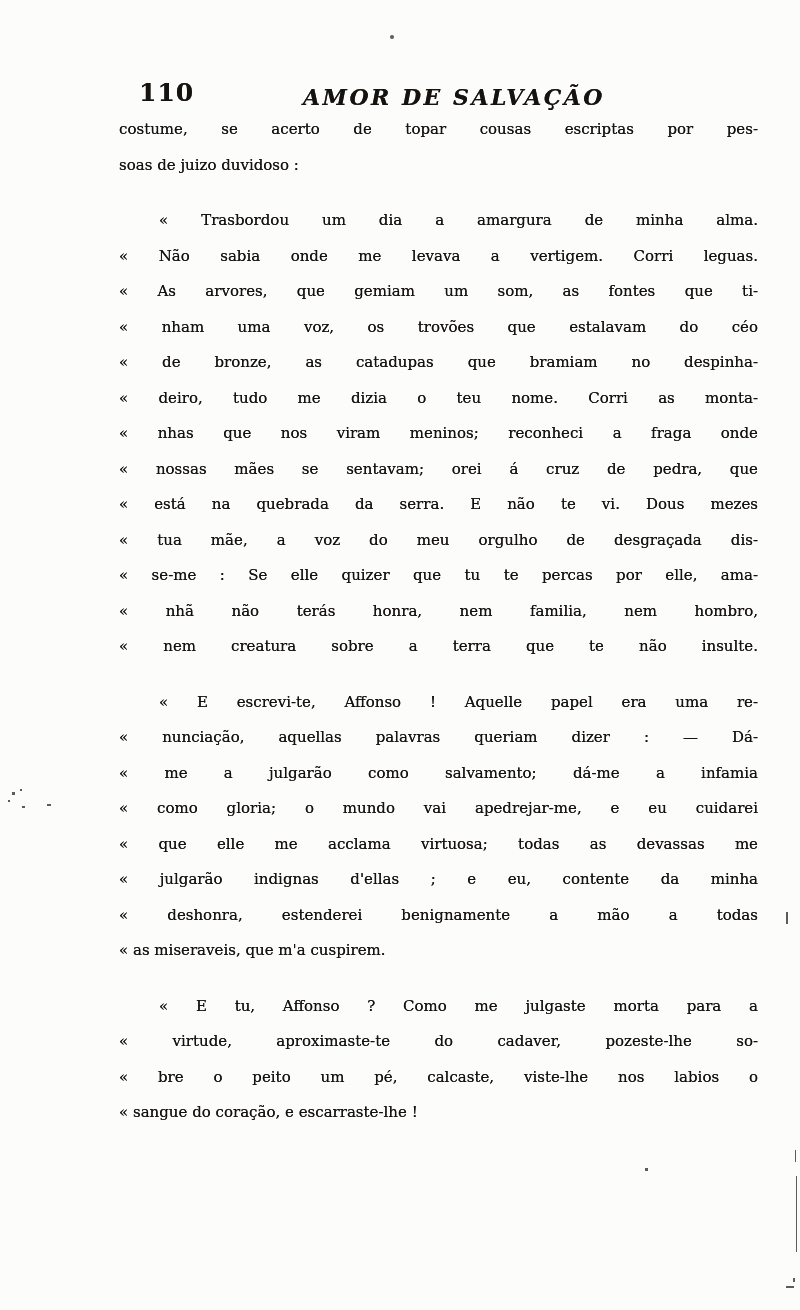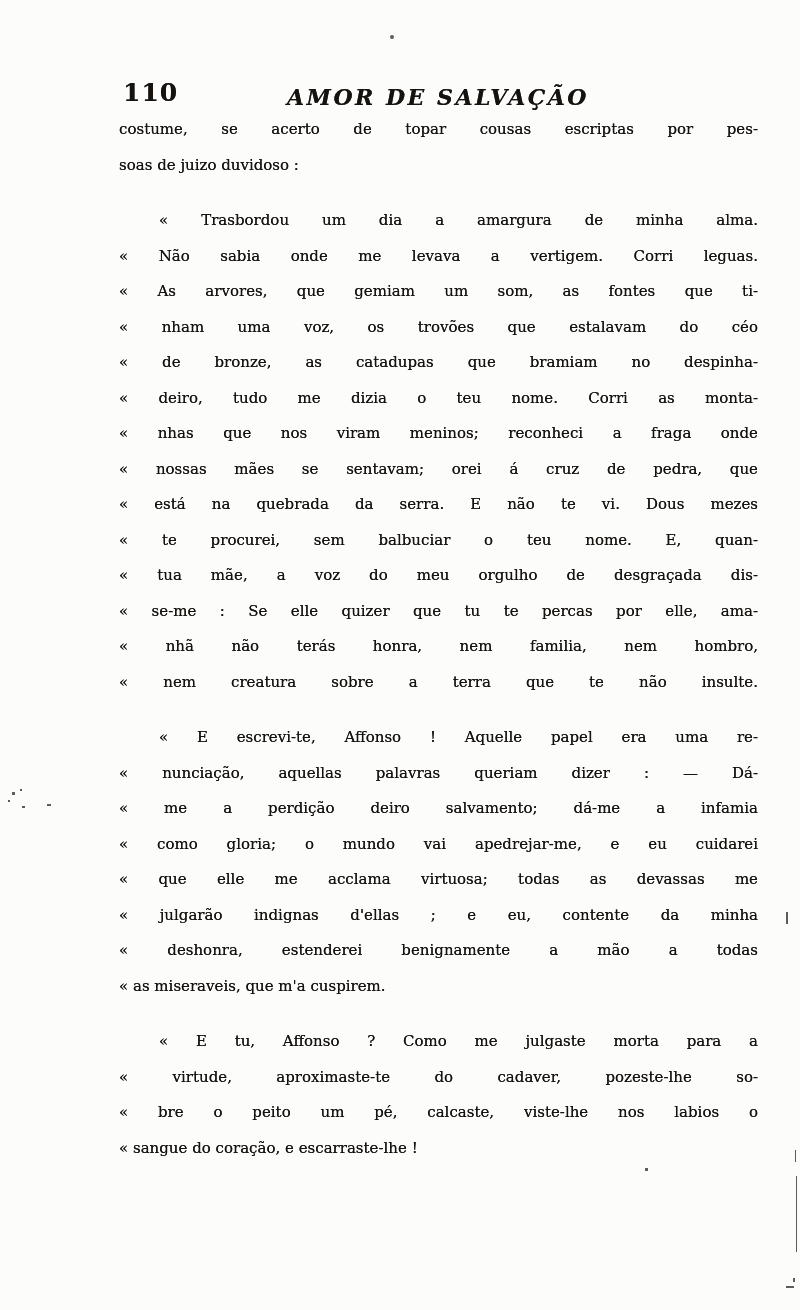--- a/index.html
+++ b/index.html
@@ -10,21 +10,21 @@
     font-family: "DejaVu Serif", "Liberation Serif", serif;
     color: #16130f;
     overflow: hidden;
   }
   .page {
     position: absolute;
     inset: 0;
   }
   .header {
     position: absolute;
-    left: 0; top: 0; width: 648px; height: 110px;
+    left: 16px; top: 0; width: 648px; height: 110px;
   }
   .page-number {
     position: absolute;
     left: 123px; top: 78px;
     font-size: 25px;
     font-weight: 700;
     letter-spacing: 1px;
     text-shadow: 0 0 0.6px rgba(15,13,10,0.85);
   }
   .running-title {
@@ -81,28 +81,27 @@
       <div class="line short">soas de juizo duvidoso :</div>
       <div class="line indent">« Trasbordou um dia a amargura de minha alma.</div>
       <div class="line">« Não sabia onde me levava a vertigem. Corri leguas.</div>
       <div class="line">« As arvores, que gemiam um som, as fontes que ti-</div>
       <div class="line">« nham uma voz, os trovões que estalavam do céo</div>
       <div class="line">« de bronze, as catadupas que bramiam no despinha-</div>
       <div class="line">« deiro, tudo me dizia o teu nome. Corri as monta-</div>
       <div class="line">« nhas que nos viram meninos; reconheci a fraga onde</div>
       <div class="line">« nossas mães se sentavam; orei á cruz de pedra, que</div>
       <div class="line">« está na quebrada da serra. E não te vi. Dous mezes</div>
-      <div class="line">« te procurei, sem balbuciar o teu nome. E, quan-</div>
       <div class="line">« tua mãe, a voz do meu orgulho de desgraçada dis-</div>
       <div class="line">« se-me : Se elle quizer que tu te percas por elle, ama-</div>
       <div class="line">« nhã não terás honra, nem familia, nem hombro,</div>
       <div class="line">« nem creatura sobre a terra que te não insulte.</div>
       <div class="line indent">« E escrevi-te, Affonso ! Aquelle papel era uma re-</div>
       <div class="line">« nunciação, aquellas palavras queriam dizer : — Dá-</div>
-      <div class="line">« me a perdição deiro salvamento; dá-me a infamia</div>
+      <div class="line">« me a julgarão como salvamento; dá-me a infamia</div>
       <div class="line">« como gloria; o mundo vai apedrejar-me, e eu cuidarei</div>
       <div class="line">« que elle me acclama virtuosa; todas as devassas me</div>
       <div class="line">« julgarão indignas d'ellas ; e eu, contente da minha</div>
       <div class="line">« deshonra, estenderei benignamente a mão a todas</div>
       <div class="line short">« as miseraveis, que m'a cuspirem.</div>
       <div class="line indent">« E tu, Affonso ? Como me julgaste morta para a</div>
       <div class="line">« virtude, aproximaste-te do cadaver, pozeste-lhe so-</div>
       <div class="line">« bre o peito um pé, calcaste, viste-lhe nos labios o</div>
       <div class="line short">« sangue do coração, e escarraste-lhe !</div>
     </div>

